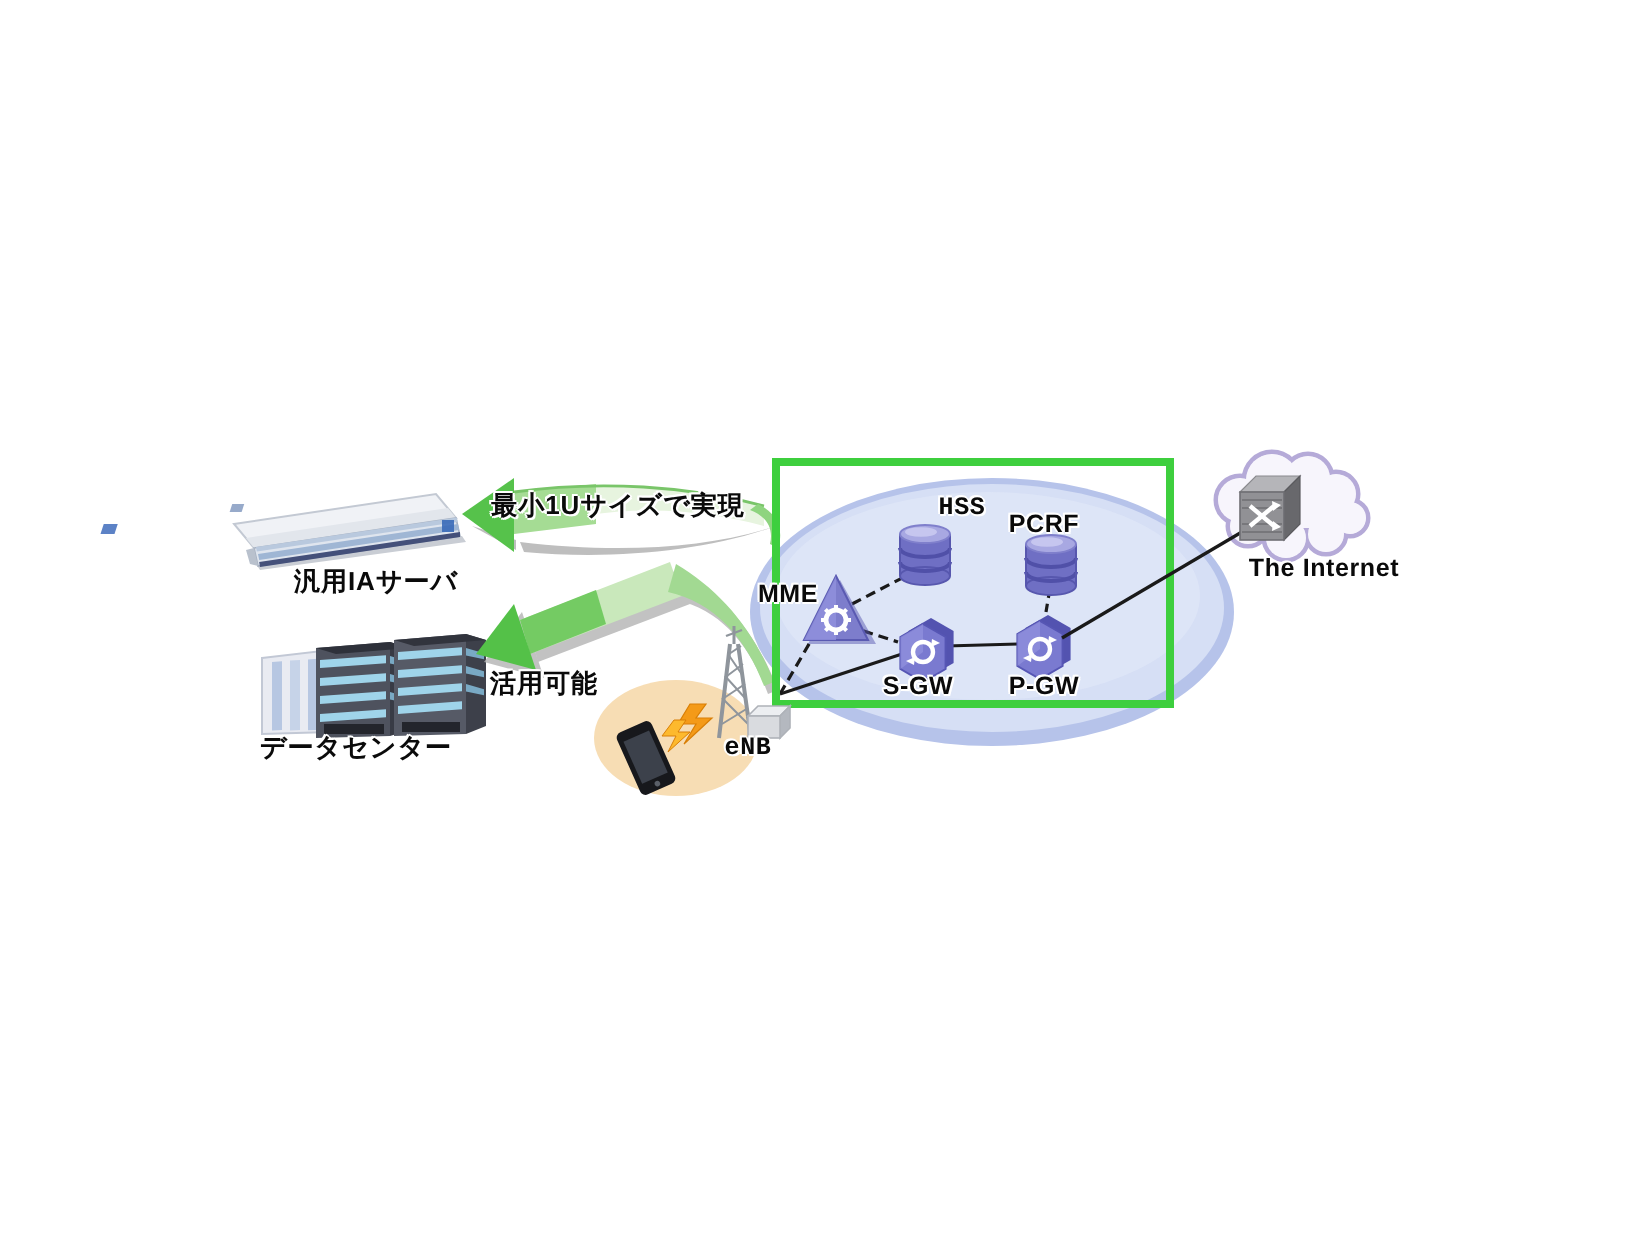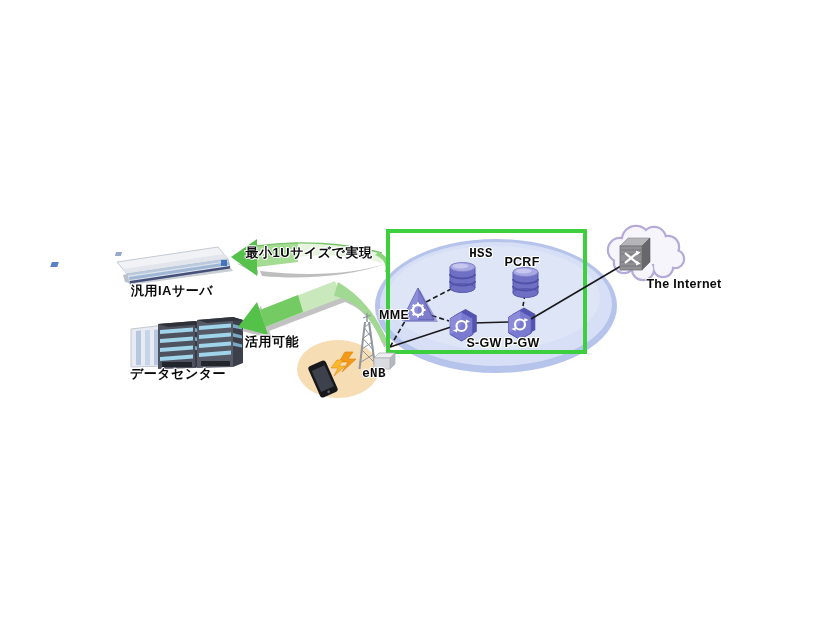--- a/index.html
+++ b/index.html
@@ -257,27 +257,27 @@
       </g>
       <g stroke="#ffffff" stroke-width="2.2" fill="#ffffff">
         <line x1="625" y1="253" x2="637" y2="263"></line>
         <line x1="637" y1="253" x2="625" y2="263"></line>
         <polygon points="636,250.5 640.5,252.5 636.5,255.5" stroke="none"></polygon>
         <polygon points="636,265.5 640.5,263.5 636.5,260.5" stroke="none"></polygon>
       </g>
     </g>
   </svg>
 
-  <div class="lbl jp" style="left:172px;top:291px;">汎用IAサーバ</div>
+  <div class="lbl jp" style="left:188px;top:291px;">汎用IAサーバ</div>
   <div class="lbl jp" style="left:178px;top:374px;font-family:Liberation Serif, serif;">データセンター</div>
 
   <div class="lbl jp" style="left:309px;top:253px;text-align:center;">最小1Uサイズで実現</div>
   <div class="lbl jp" style="left:272px;top:322px;margin-top:20px;">活用可能</div>
 
-  <div class="lbl node" style="left:394px;top:297px;margin-top:18px;">MME</div>
+  <div class="lbl node" style="left:394px;top:297px;">MME</div>
   <div class="lbl node" style="left:481px;top:254px;font-family:Liberation Mono, monospace;">HSS</div>
   <div class="lbl node" style="left:522px;top:262px;">PCRF</div>
-  <div class="lbl node" style="left:459px;top:343px;margin-left:25px;">S-GW</div>
+  <div class="lbl node" style="left:459px;top:343px;">S-GW</div>
   <div class="lbl node" style="left:522px;top:343px;">P-GW</div>
   <div class="lbl node" style="left:374px;top:374px;font-family:Liberation Mono, monospace;">eNB</div>
-  <div class="lbl node" style="left:684px;top:284px;">The Internet</div>
+  <div class="lbl node" style="left:662px;top:284px;">The Internet</div>
 
 </div>
 
 </body></html>

